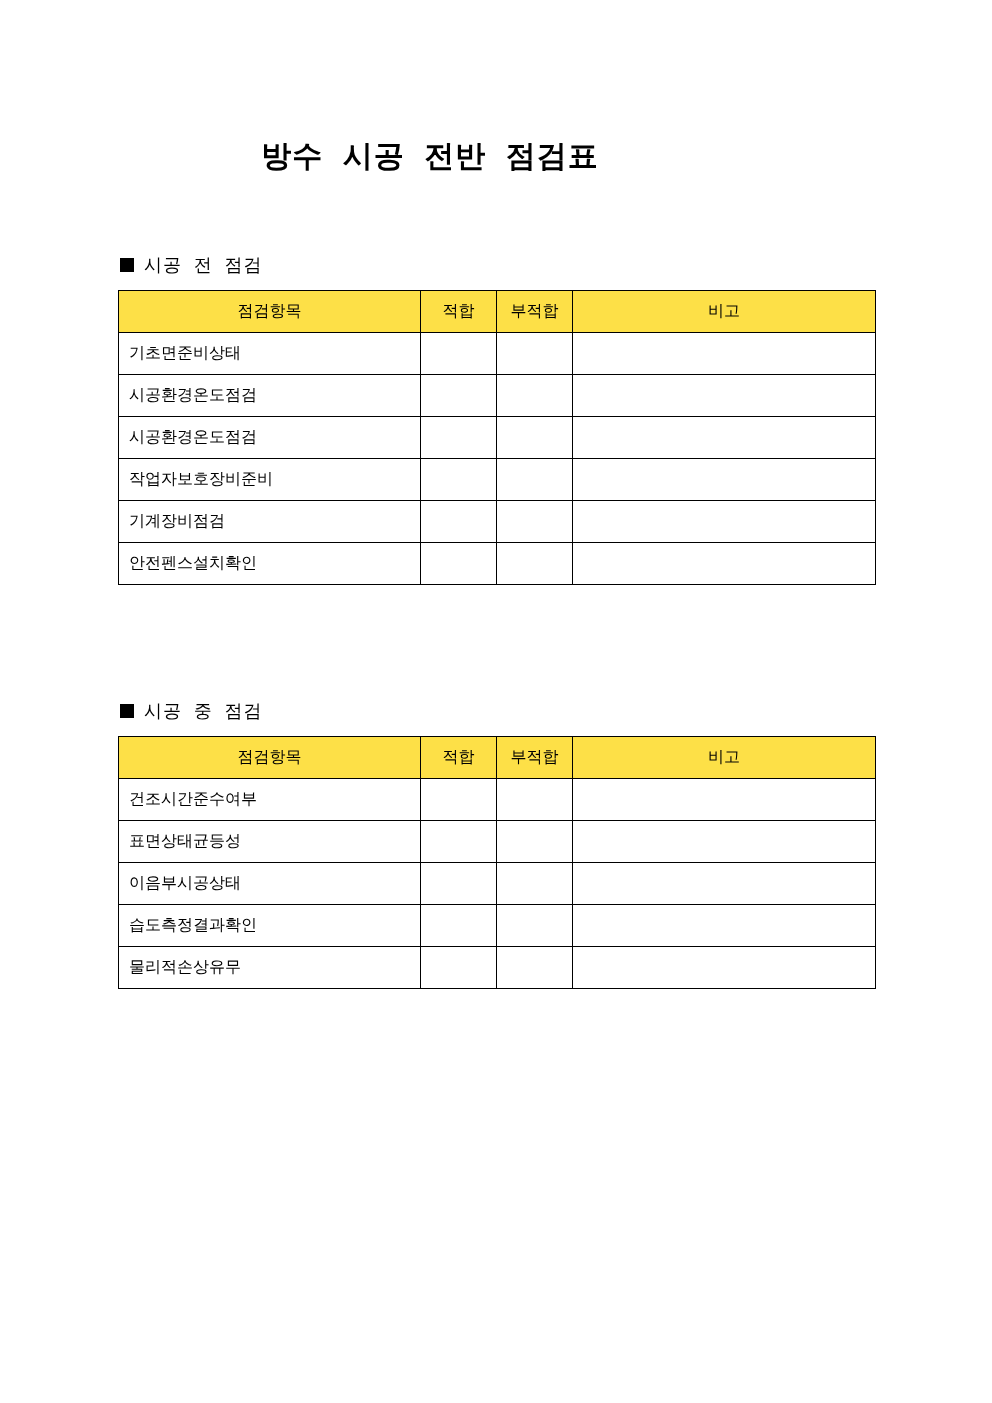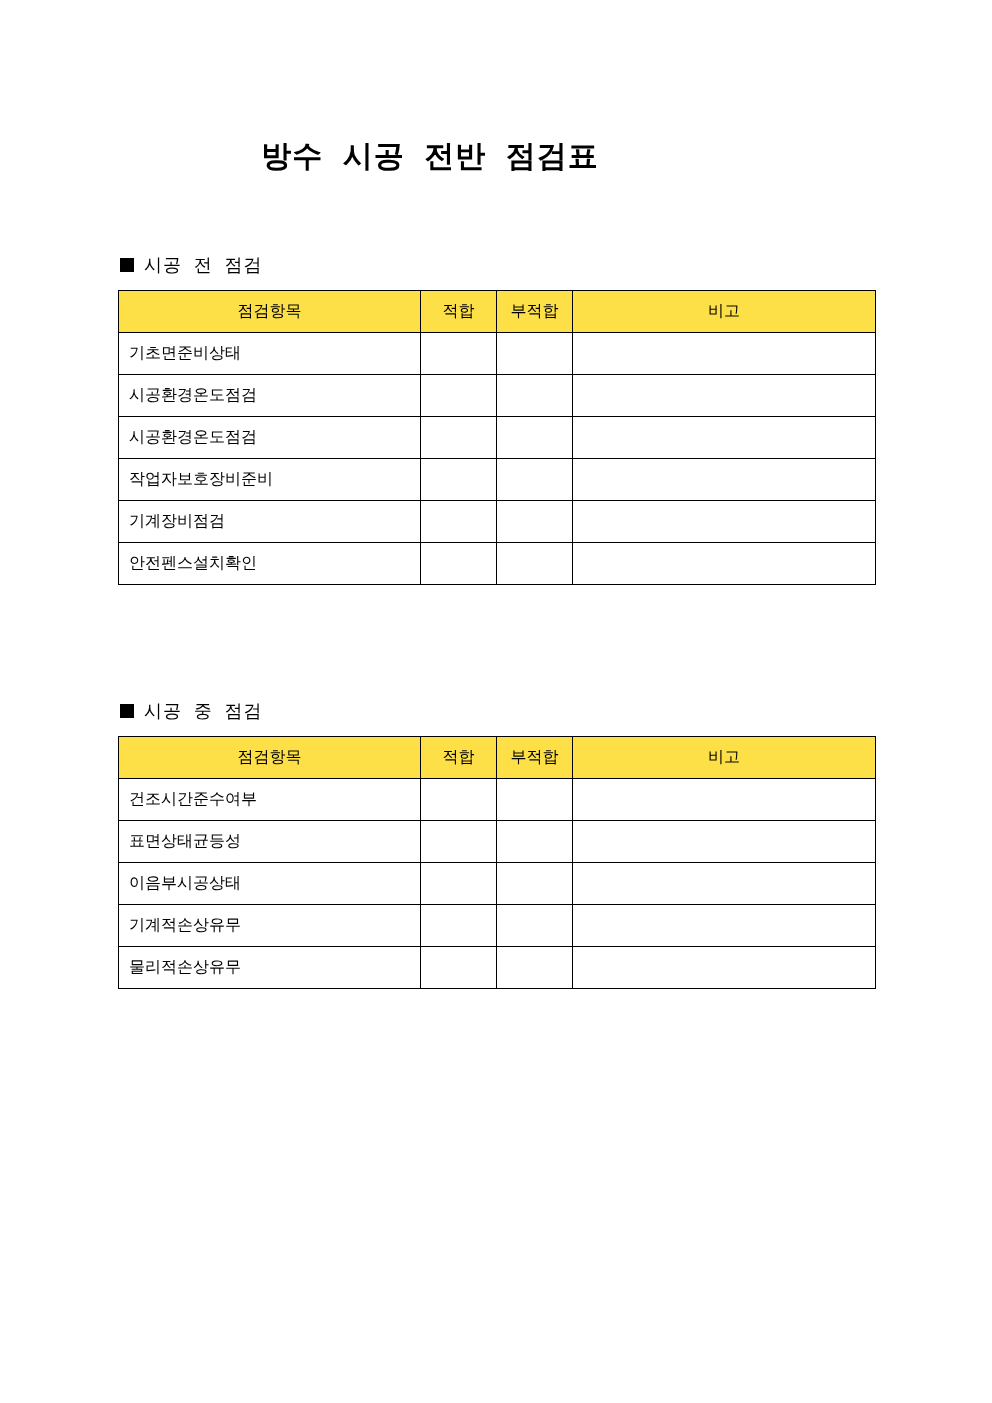--- a/index.html
+++ b/index.html
@@ -131,21 +131,21 @@
       <td></td>
       <td></td>
     </tr>
     <tr>
       <td class="item">이음부시공상태</td>
       <td></td>
       <td></td>
       <td></td>
     </tr>
     <tr>
-      <td class="item">기계적손상유무</td>
+      <td class="item">습도측정결과확인</td>
       <td></td>
       <td></td>
       <td></td>
     </tr>
     <tr>
       <td class="item">물리적손상유무</td>
       <td></td>
       <td></td>
       <td></td>
     </tr>

